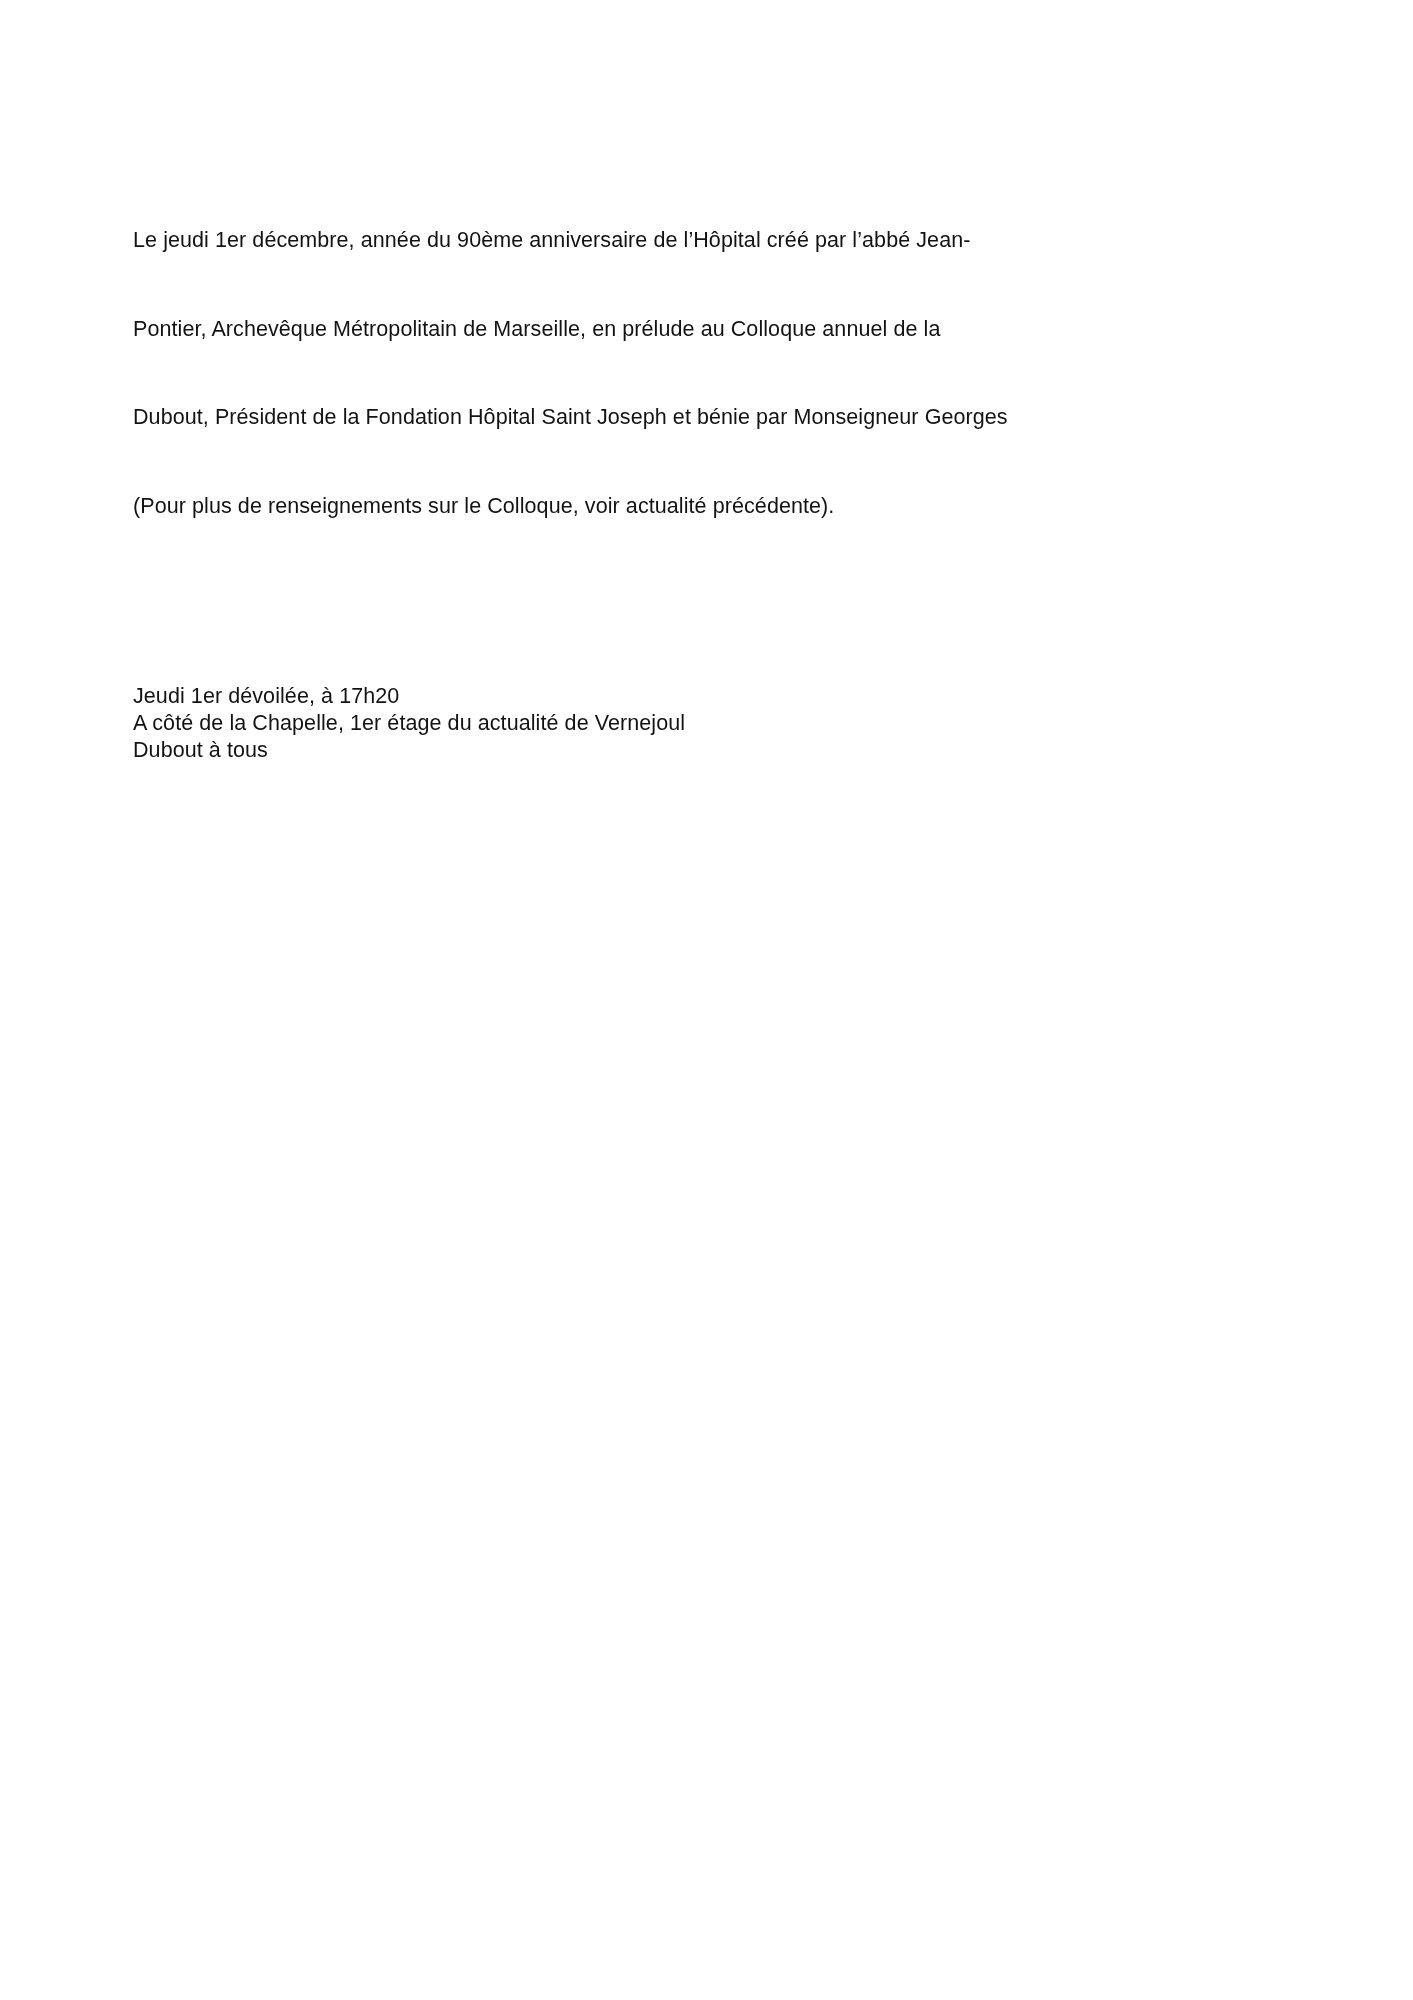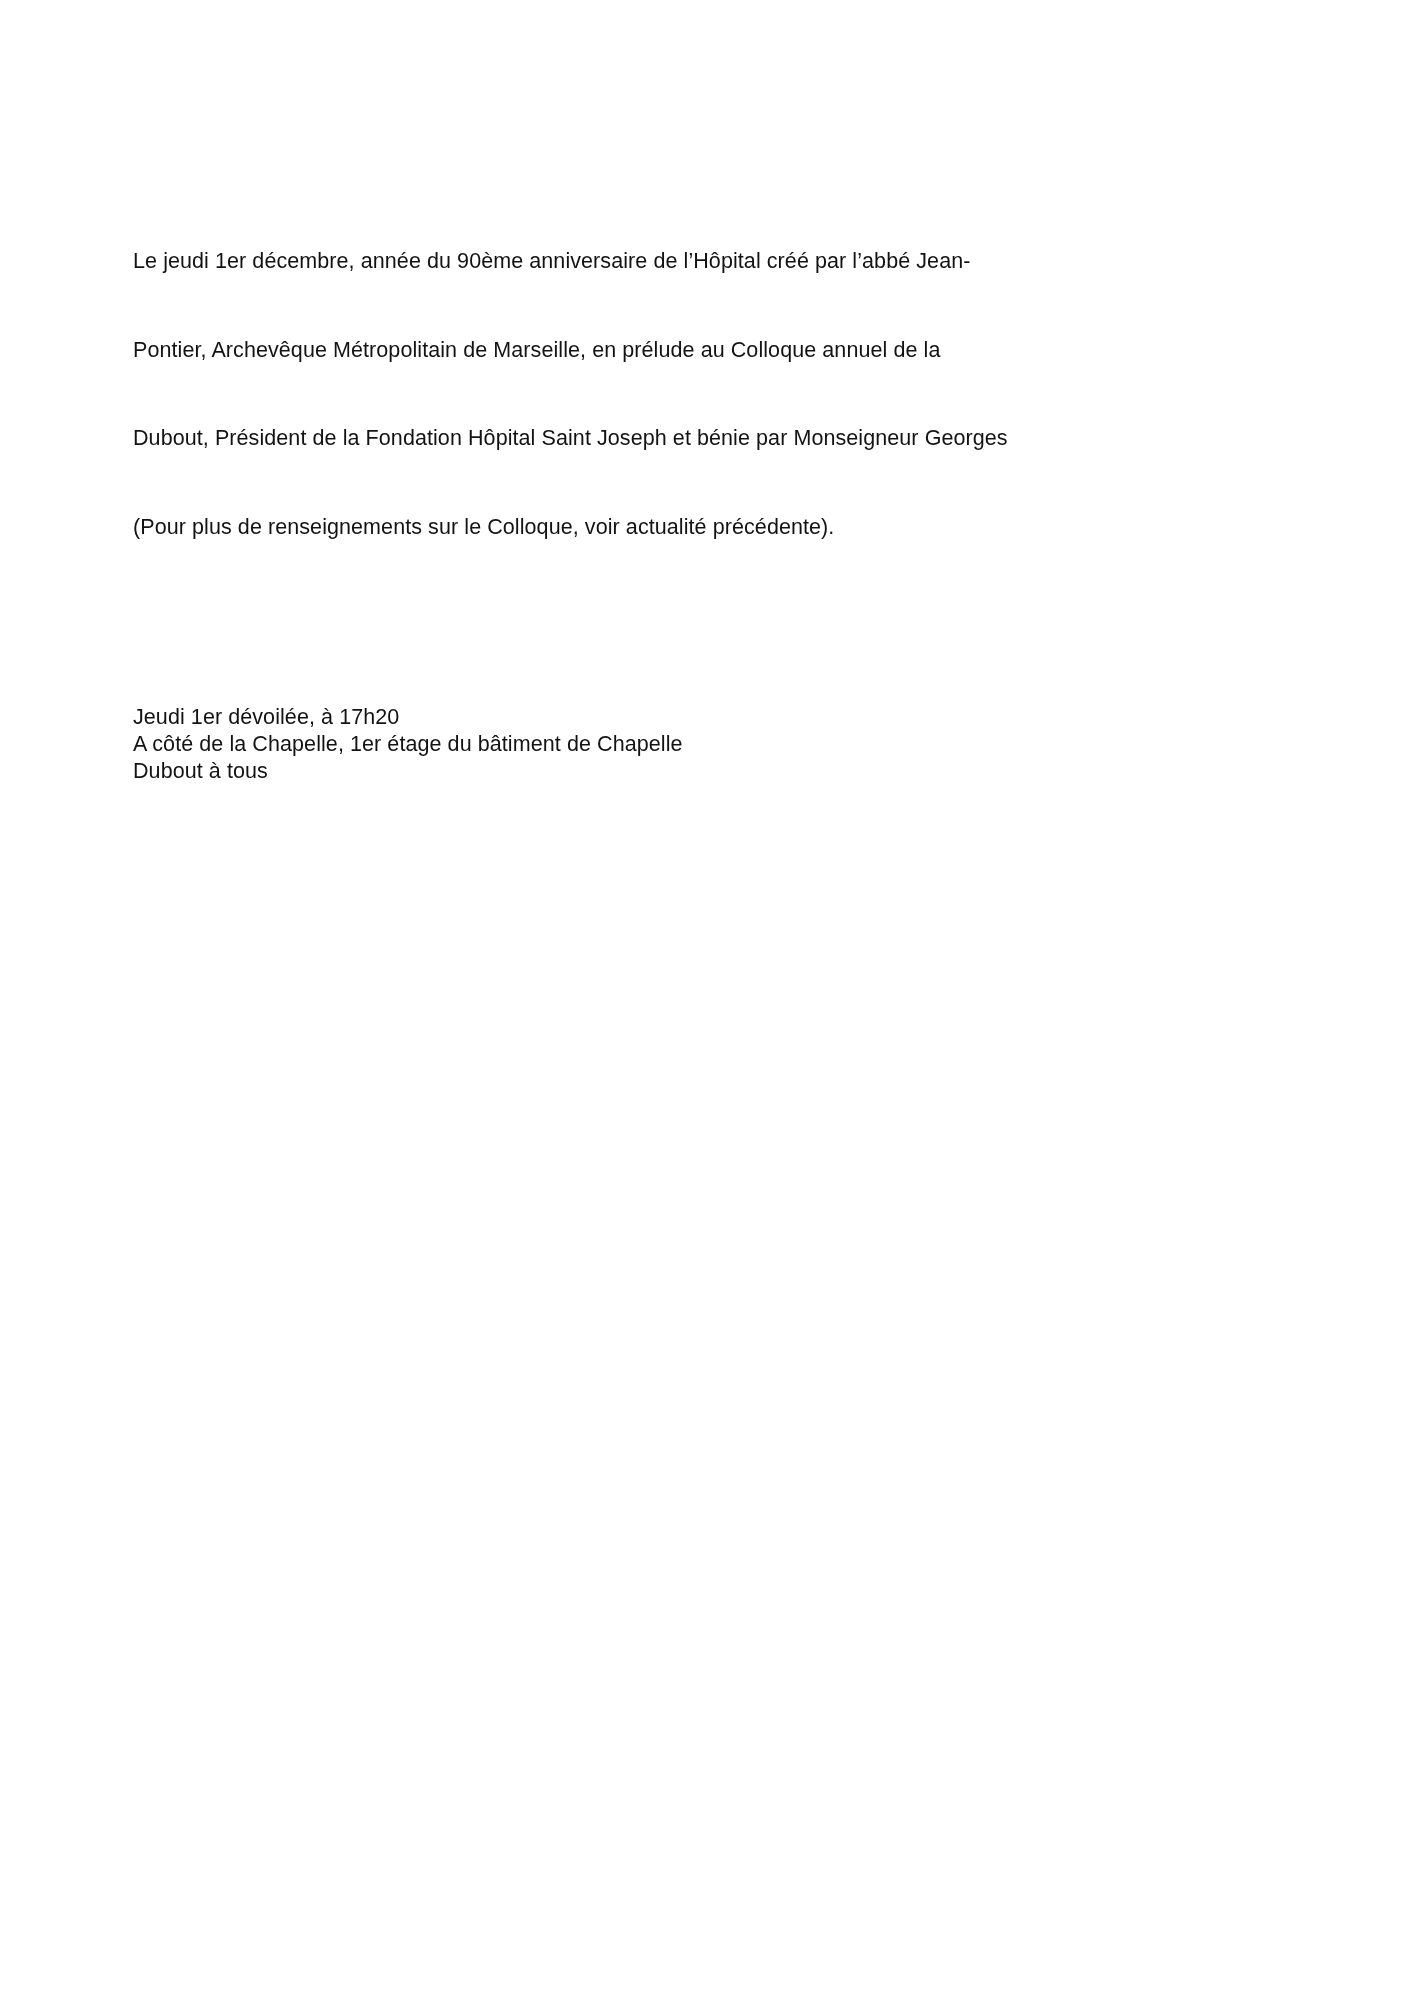--- a/index.html
+++ b/index.html
@@ -17,21 +17,21 @@
   .page {
     position: relative;
     width: 1413px;
     height: 2000px;
     background: #ffffff;
     box-sizing: border-box;
   }
   .content {
     position: absolute;
     left: 133px;
-    top: 188px;
+    top: 167px;
     width: 1140px;
   }
   .para {
     font-size: 21.5px;
     line-height: 29.5px;
     letter-spacing: 0.08px;
     color: #131313;
     margin: 0;
     white-space: pre-wrap;
   }
@@ -62,18 +62,18 @@
       <span class="line">Le jeudi 1er décembre, année du 90ème anniversaire de l’Hôpital créé par l’abbé Jean-</span>
       <span class="line">Pontier, Archevêque Métropolitain de Marseille, en prélude au Colloque annuel de la</span>
       <span class="line">Dubout, Président de la Fondation Hôpital Saint Joseph et bénie par Monseigneur Georges</span>
       <span class="line">(Pour plus de renseignements sur le Colloque, voir actualité précédente).</span>
     </p>
 
     <div class="block-gap"></div>
 
     <div class="details">
       <span class="line">Jeudi 1er dévoilée, à 17h20</span>
-      <span class="line">A côté de la Chapelle, 1er étage du bâtiment de Chapelle</span>
+      <span class="line">A côté de la Chapelle, 1er étage du actualité de Vernejoul</span>
       <span class="line">Dubout à tous</span>
     </div>
 
   </div>
 </div>
 
 </body></html>

